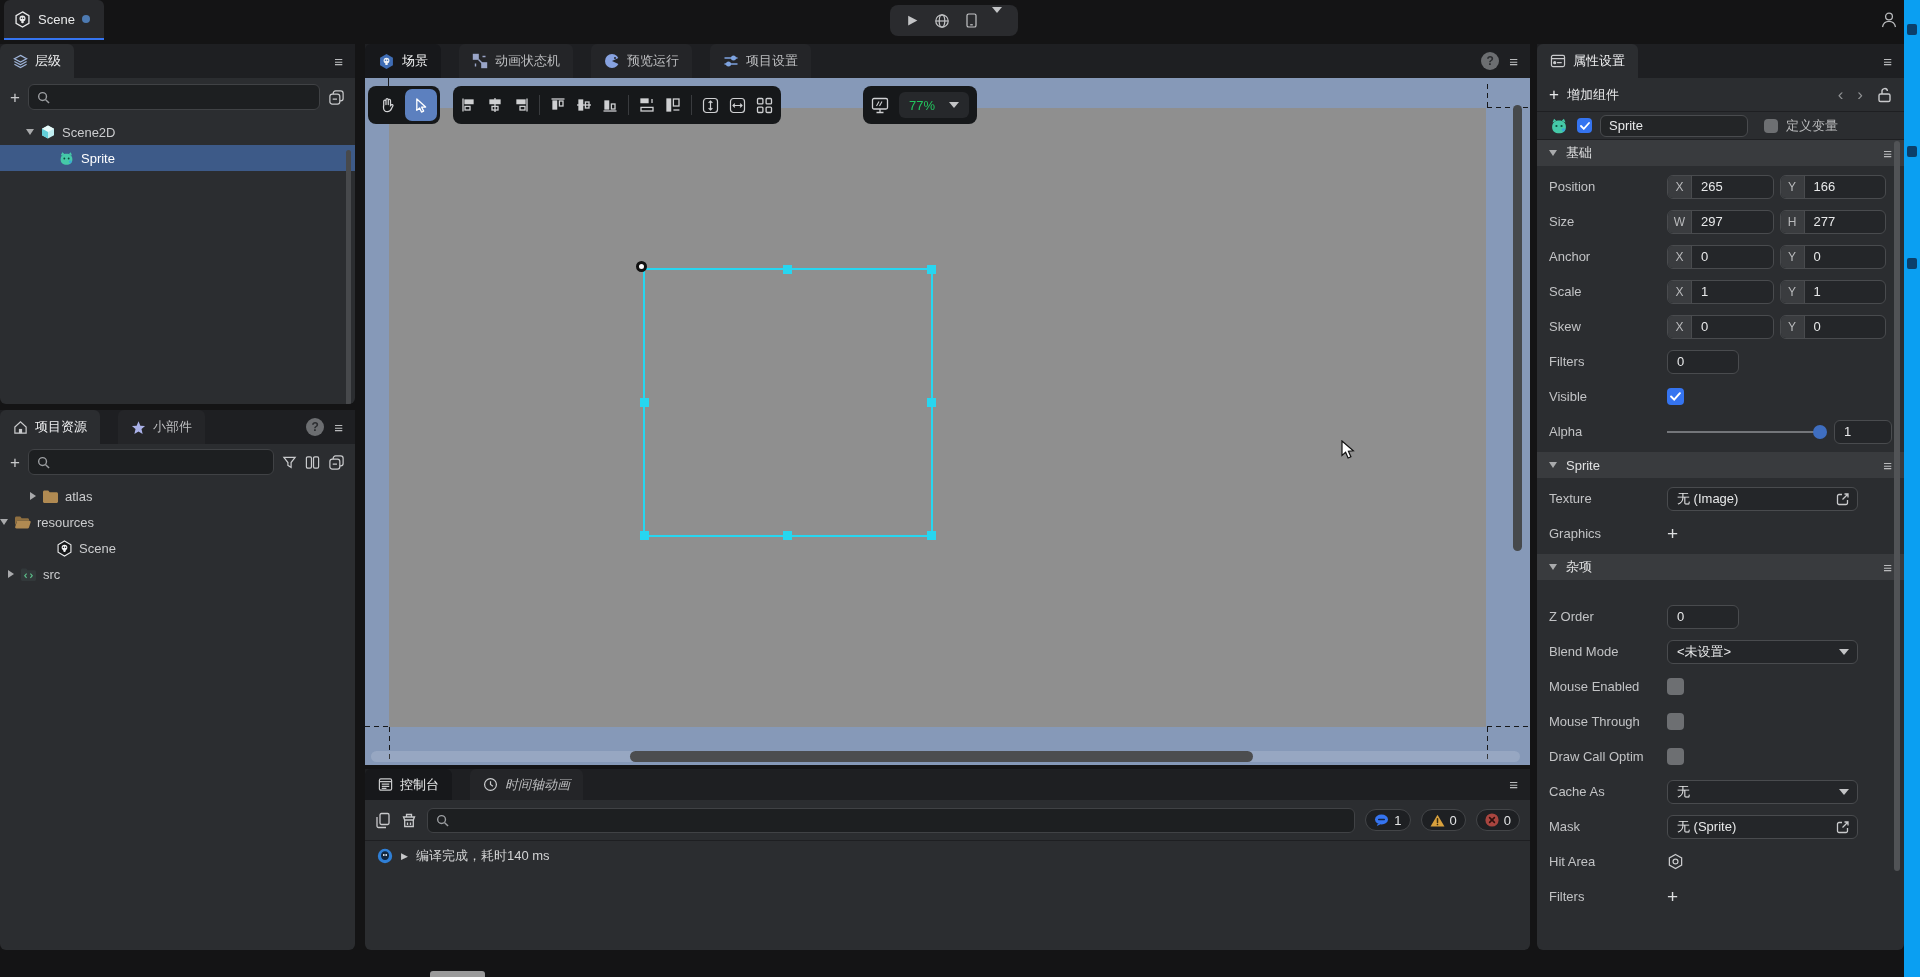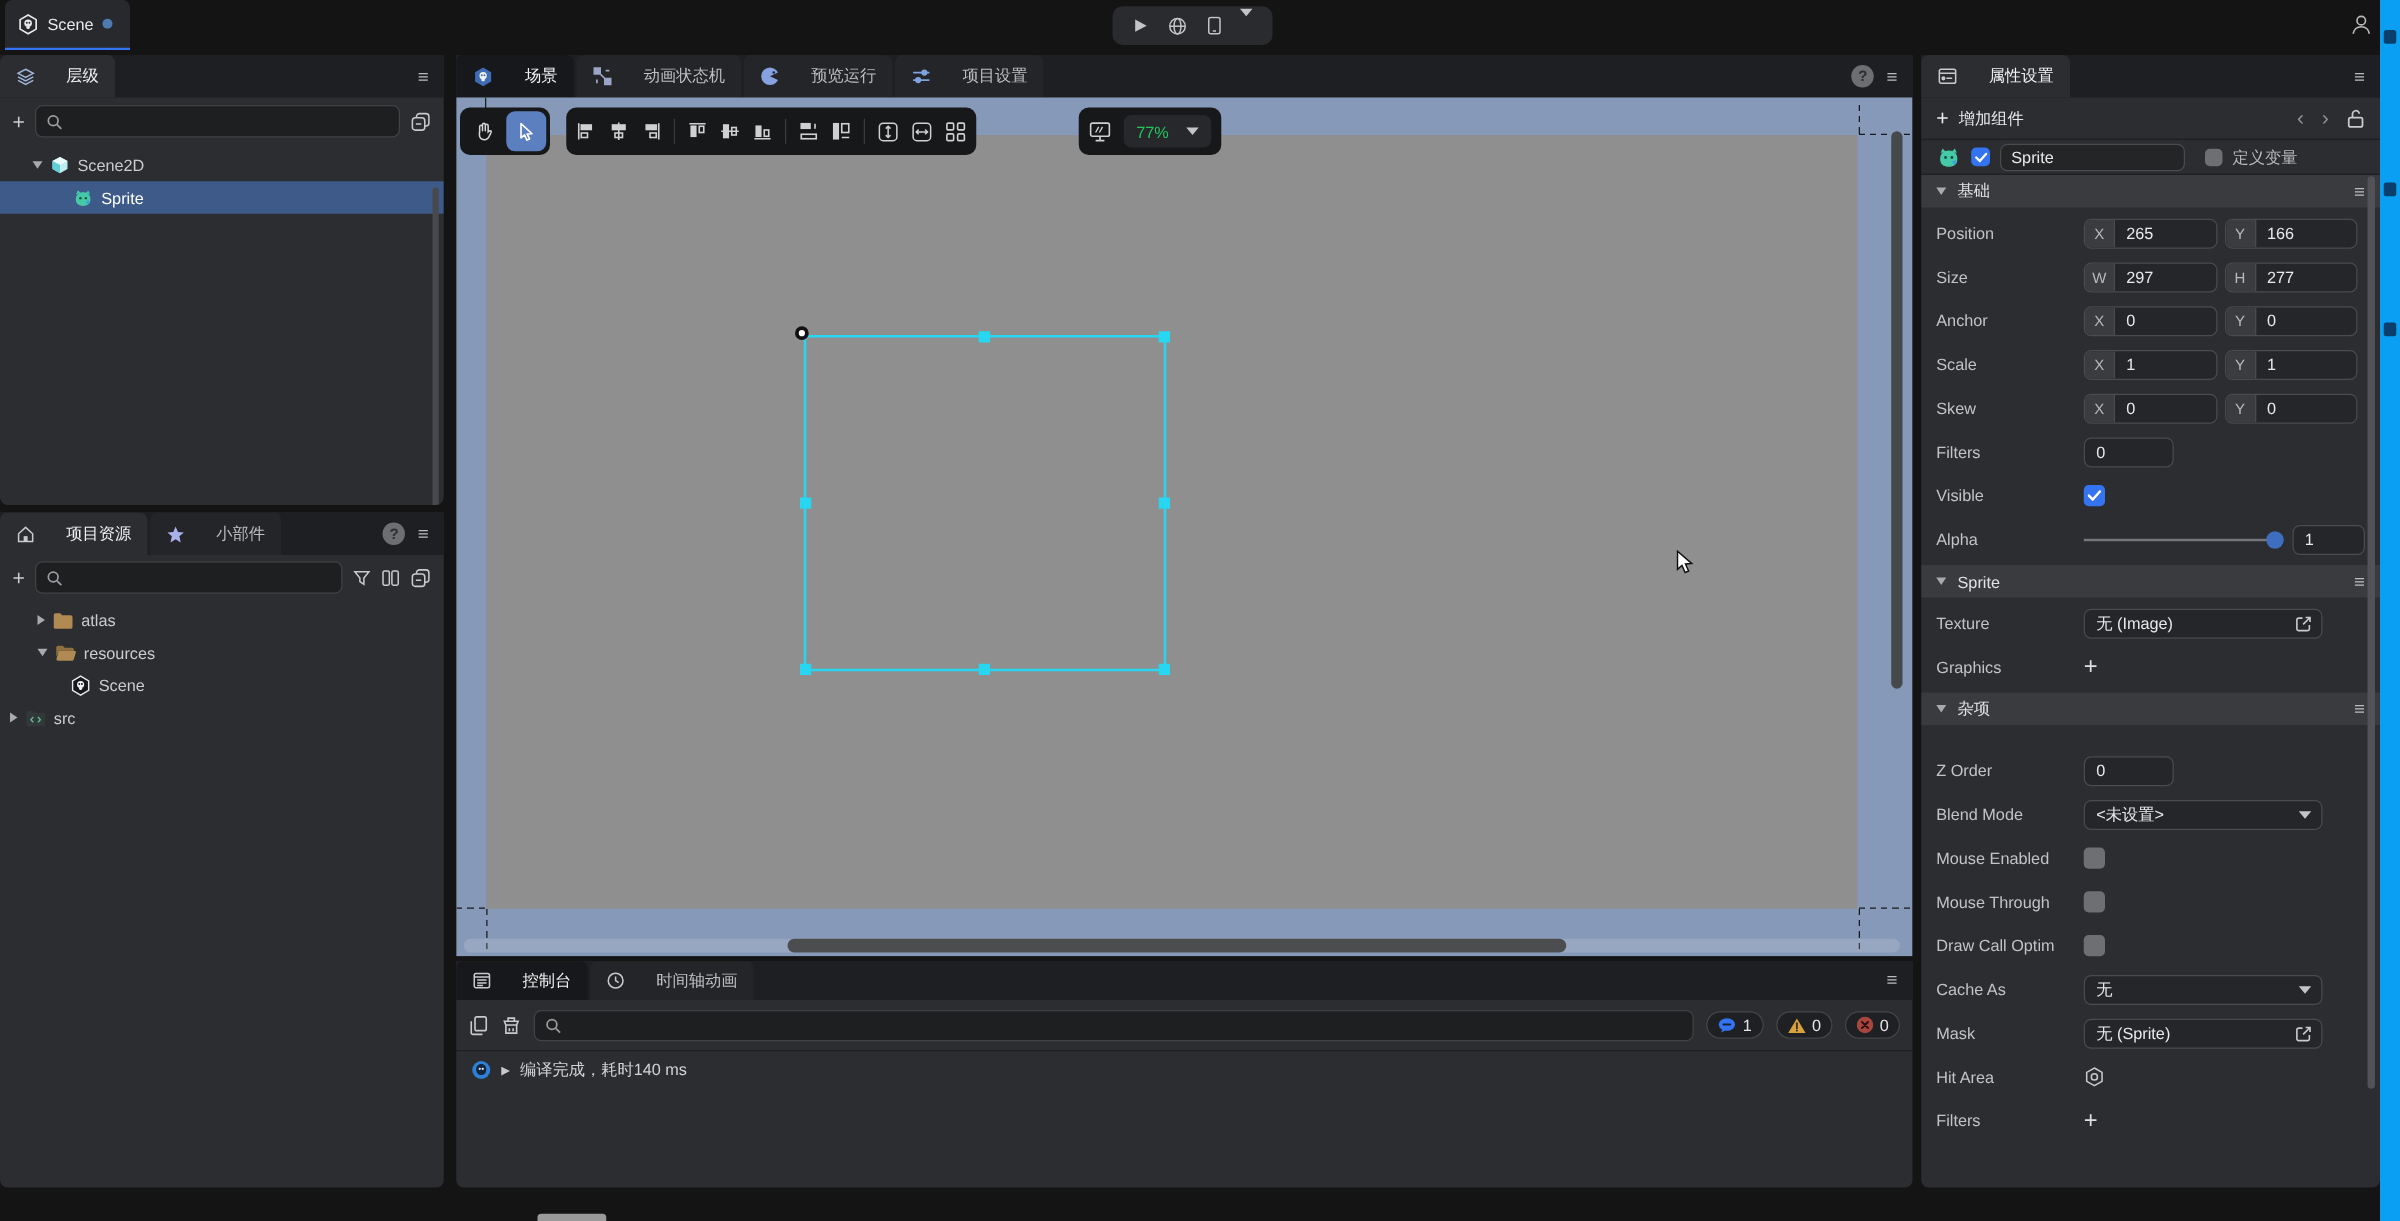--- a/index.html
+++ b/index.html
@@ -4,22 +4,22 @@
 <style>
   * { margin:0; padding:0; box-sizing:border-box; }
   html,body { width:1920px; height:977px; overflow:hidden; background:#141415;
     font-family:"Liberation Sans","DejaVu Sans",sans-serif; font-size:13px; color:#d7d8d9; }
   .abs { position:absolute; }
   svg { display:block; }
 
   
   .panel { position:absolute; background:#2b2d30; border-radius:0 0 6px 6px; overflow:hidden; }
   .tabstrip { height:34px; background:#1e1f22; display:flex; align-items:flex-end; }
-  .ptab { height:34px; display:flex; align-items:center; gap:25px; padding:0 13px;
-          color:#bdbec0; background:#242528; border-radius:6px 6px 0 0; margin-right:2px; cursor:default; }
+  .ptab { height:34px; display:flex; align-items:center; gap:7px; padding:0 13px;
+          color:#bdbec0; background:#242528; border-radius:6px 6px 0 0; margin-right:18px; cursor:default; }
   .ptab.active { background:#2b2d30; color:#f0f1f2; }
   .ptab.cactive { background:#17181b; color:#f0f1f2; }
   .strip-right { margin-left:auto; display:flex; align-items:center; gap:10px; padding:0 12px; height:34px; }
   .menu-glyph { color:#b9babc; font-size:15px; line-height:1; cursor:pointer; }
   .help-dot { width:18px; height:18px; border-radius:50%; background:#6c6e71; color:#2b2d30;
               font-size:12px; font-weight:bold; display:flex; align-items:center; justify-content:center; cursor:pointer; }
 
   
   .searchrow { display:flex; align-items:center; gap:8px; padding:0 10px; }
   .sinput { flex:1; height:26px; background:#1d1f21; border:1px solid #404245; border-radius:6px;
@@ -259,21 +259,21 @@
   <div style="margin-top:8px;">
     <div class="trow" style="padding-left:30px;">
       <span class="caret-r"></span>
       <span class="icon">
         <svg width="17" height="15" viewBox="0 0 18 16">
             <path d="M1 3.2c0-.9.7-1.6 1.6-1.6h4l1.5 1.8h7.3c.9 0 1.6.7 1.6 1.6v8.4c0 .9-.7 1.6-1.6 1.6H2.6c-.9 0-1.6-.7-1.6-1.6Z" fill="#b08a52"></path>
           </svg>
       </span>
       <span>atlas</span>
     </div>
-    <div class="trow" style="padding-left:30px;">
+    <div class="trow" style="">
       <span class="caret-d"></span>
       <span class="icon">
         <svg width="17" height="15" viewBox="0 0 18 16">
             <path d="M1 3.2c0-.9.7-1.6 1.6-1.6h4l1.5 1.8h6.3c.9 0 1.6.7 1.6 1.6v1H3.5L1 11Z" fill="#8f6f40"></path>
             <path d="M3.3 6h13.2c.9 0 1.5.8 1.2 1.6l-1.8 5.8c-.2.7-.8 1.1-1.5 1.1H2.6c-1 0-1.7-1-1.4-1.9Z" fill="#b08a52"></path>
           </svg>
       </span>
       <span>resources</span>
     </div>
     <div class="trow" style="padding-left:56px;">
@@ -494,21 +494,21 @@
   <div class="tabstrip" style="height:31px;">
     <div class="ptab cactive" style="height:31px;">
       <span class="icon">
         <svg width="15" height="15" viewBox="0 0 16 16" fill="none" stroke="#c9cacc" stroke-width="1.3">
             <rect x="1.5" y="2" width="13" height="12" rx="1.5"></rect>
             <path d="M1.5 5h13M4 7.5h8M4 10h8M4 12.2h5"></path>
           </svg>
       </span>
       <span>控制台</span>
     </div>
-    <div class="ptab" style="height:31px;">
+    <div class="ptab" style="height:31px;font-style:italic;">
       <span class="icon">
         <svg width="15" height="15" viewBox="0 0 16 16" fill="none" stroke="#c9cacc" stroke-width="1.3">
             <circle cx="8" cy="8" r="6.3"></circle>
             <path d="M8 4.5V8l2.6 1.8"></path>
           </svg>
       </span>
       <span>时间轴动画</span>
     </div>
     <div class="strip-right" style="height:31px;">
       <span class="menu-glyph">≡</span>

